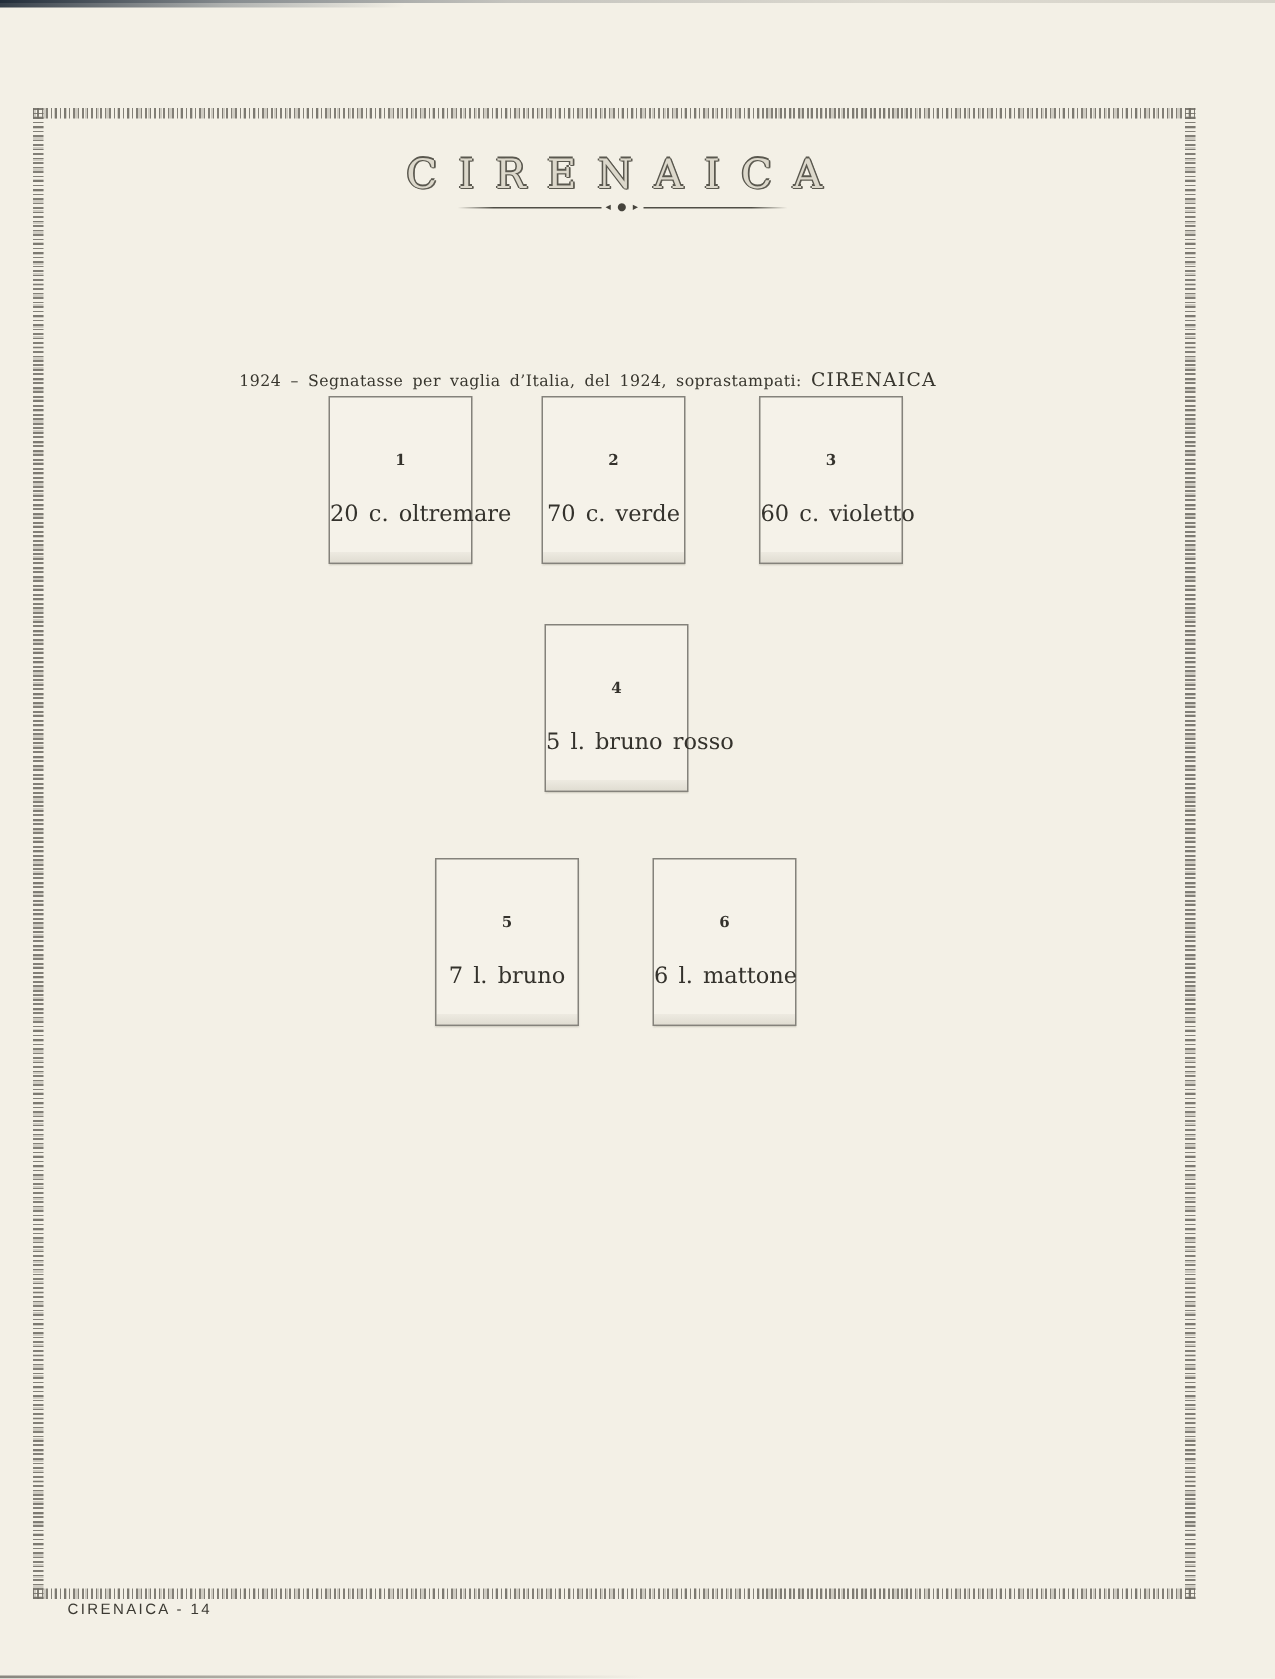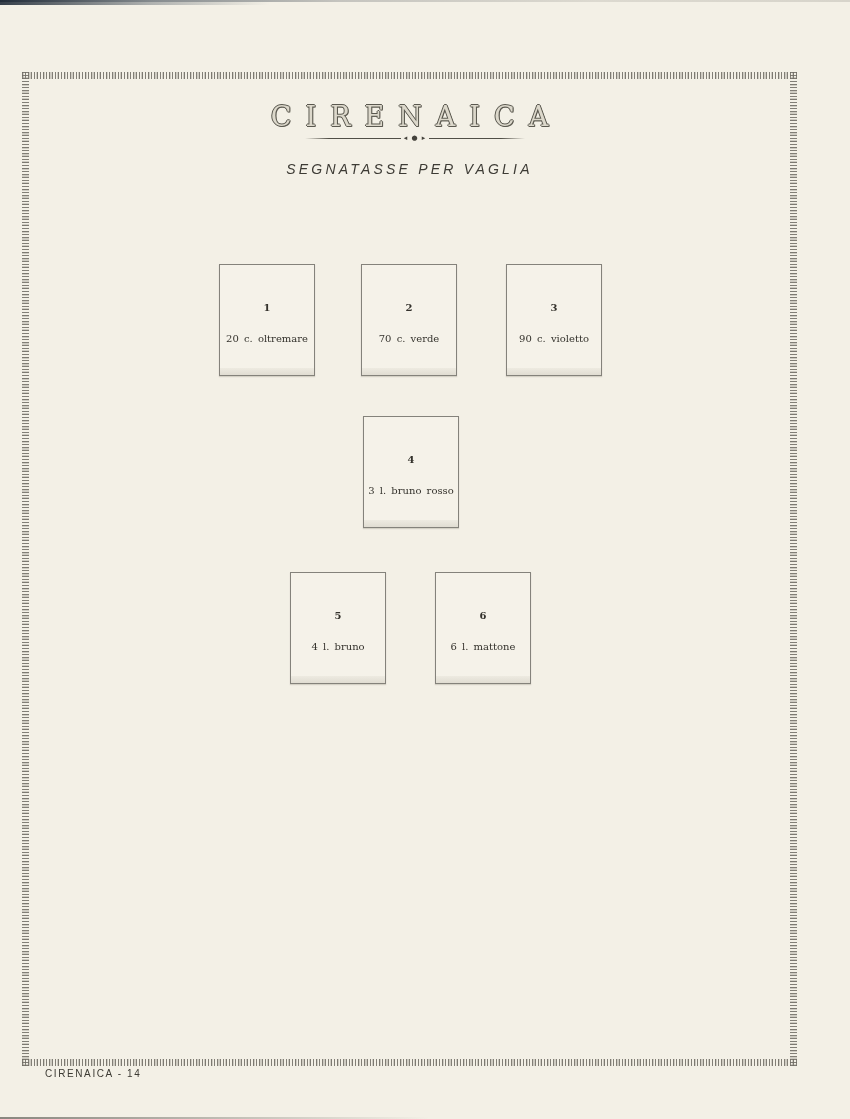--- a/index.html
+++ b/index.html
@@ -121,21 +121,21 @@
     background: linear-gradient(180deg, rgba(150,145,128,0.08), rgba(150,145,128,0.22));
   }
   .stamp-number {
     position: absolute; top: 37px; left: 0; width: 100%;
     text-align: center;
     font-size: 10px; font-weight: bold; color: #34322c;
   }
   .stamp-label {
     position: absolute; top: 68px; left: 0; width: 100%;
     text-align: center;
-    font-size: 10px; word-spacing: 2px; color: #34322c;
+    font-size: 15px; word-spacing: 2px; color: #34322c;
     white-space: nowrap;
   }
 
   .box-1 { left: 219px; top: 264px; }
   .box-2 { left: 361px; top: 264px; }
   .box-3 { left: 506px; top: 264px; }
   .box-4 { left: 363px; top: 416px; }
   .box-5 { left: 290px; top: 572px; }
   .box-6 { left: 435px; top: 572px; }
 
@@ -164,46 +164,49 @@
   </div>
 
   <div class="title">CIRENAICA</div>
 
   <div class="divider">
     <span class="line line-left"></span>
     <span class="ornament">◂ ● ▸</span>
     <span class="line line-right"></span>
   </div>
 
-  <div class="subtitle">SEGNATASSE PER VAGLIA</div>
-
+
+  <div class="set-caption">
+    <span>1924 – Segnatasse per vaglia d’Italia, del 1924, soprastampati:</span>
+    <span class="caption-emphasis">CIRENAICA</span>
+  </div>
 
   <div class="stamp-box box-1">
     <div class="stamp-number">1</div>
     <div class="stamp-label">20 c. oltremare</div>
   </div>
 
   <div class="stamp-box box-2">
     <div class="stamp-number">2</div>
     <div class="stamp-label">70 c. verde</div>
   </div>
 
   <div class="stamp-box box-3">
     <div class="stamp-number">3</div>
-    <div class="stamp-label">90 c. violetto</div>
+    <div class="stamp-label">60 c. violetto</div>
   </div>
 
   <div class="stamp-box box-4">
     <div class="stamp-number">4</div>
-    <div class="stamp-label">3 l. bruno rosso</div>
+    <div class="stamp-label">5 l. bruno rosso</div>
   </div>
 
   <div class="stamp-box box-5">
     <div class="stamp-number">5</div>
-    <div class="stamp-label">4 l. bruno</div>
+    <div class="stamp-label">7 l. bruno</div>
   </div>
 
   <div class="stamp-box box-6">
     <div class="stamp-number">6</div>
     <div class="stamp-label">6 l. mattone</div>
   </div>
 
   <div class="footer-label">CIRENAICA - 14</div>
 
 </div>

